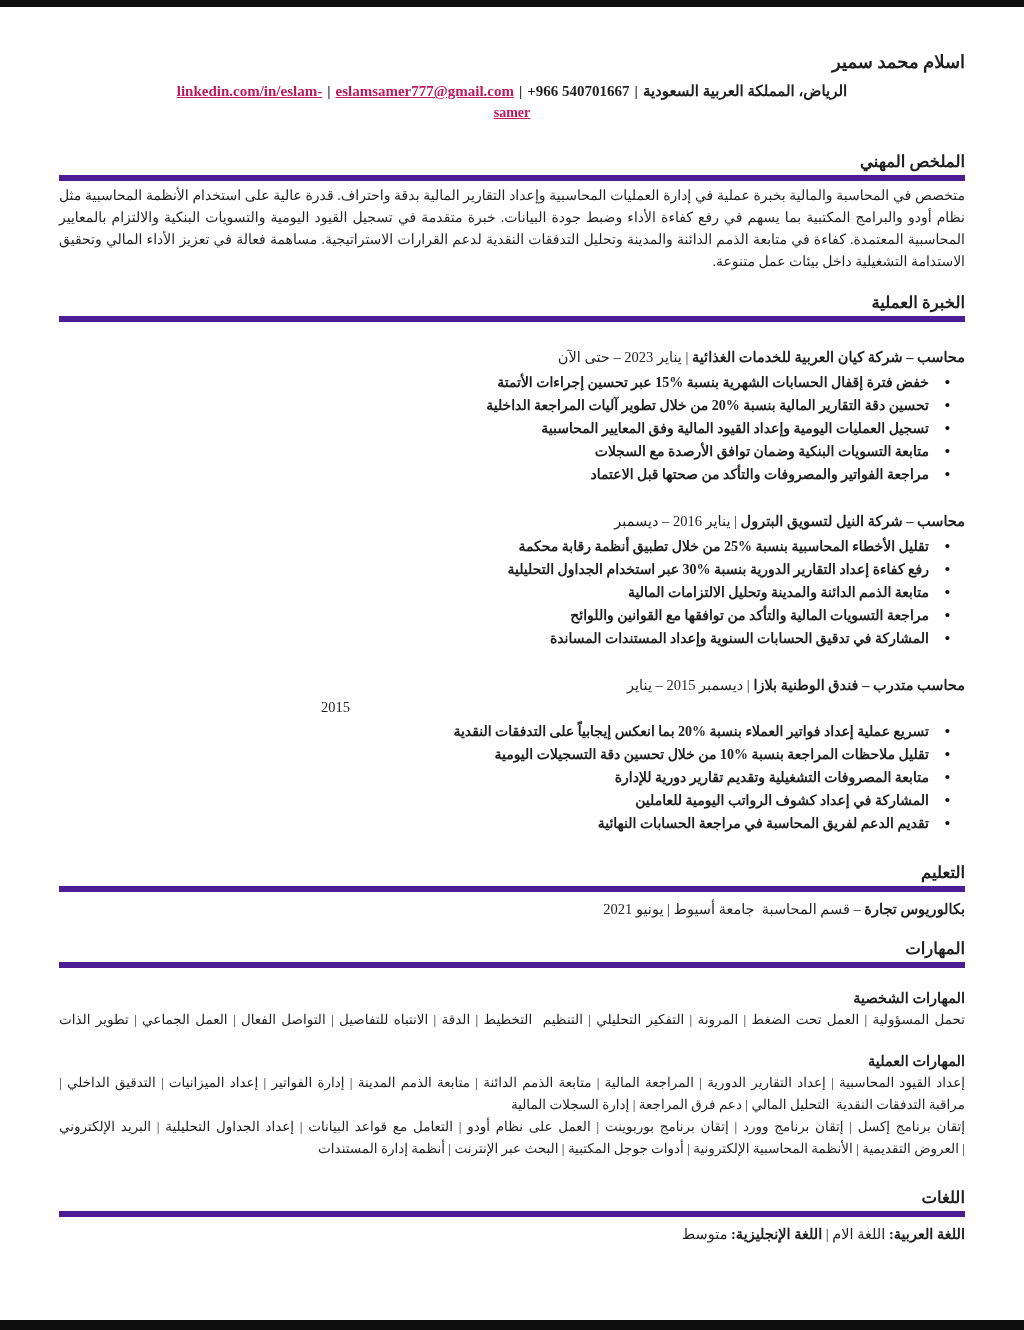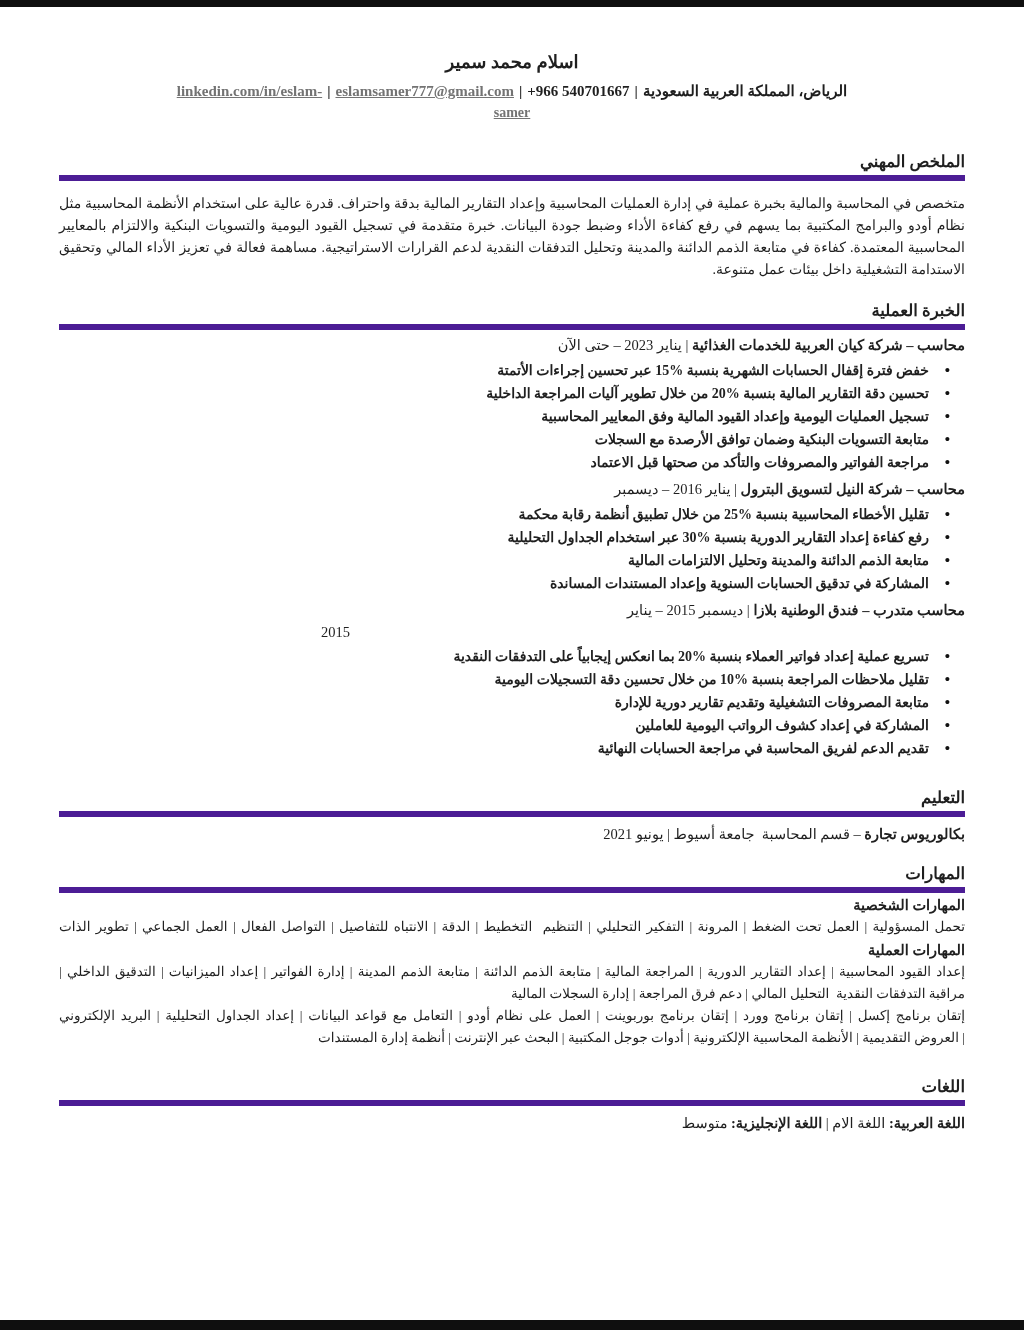--- a/index.html
+++ b/index.html
@@ -9,56 +9,56 @@
     font-family:"Liberation Serif","DejaVu Serif",serif;
     color:#1f1f1f;
     position:relative;
     overflow:hidden;
   }
   .bar-top{position:absolute;top:0;left:0;width:1024px;height:7px;background:#0f0f0f;}
   .bar-bottom{position:absolute;bottom:0;left:0;width:1024px;height:10px;background:#0f0f0f;}
   .page{position:absolute;top:7px;left:59px;width:906px;}
 
   
-  .name{margin-top:44px;text-align:center;font-weight:bold;font-size:18px;line-height:22px;direction:rtl;}
+  .name{margin-top:44px;text-align:right;font-weight:bold;font-size:18px;line-height:22px;direction:rtl;}
   .contact{margin-top:7px;text-align:center;font-weight:bold;font-size:15px;line-height:22px;direction:ltr;}
   .contact .sep{padding:0 5px;font-weight:bold;}
-  .link{color:#737373;text-decoration:underline;}
+  .link{color:#be185d;text-decoration:underline;}
   .contact-wrap{text-align:center;font-weight:bold;font-size:14px;line-height:22px;}
 
   
   .section{direction:rtl;}
   .sec-title{
     font-size:16.5px;font-weight:bold;text-align:right;direction:rtl;
     line-height:24px;padding-bottom:1px;border-bottom:6px solid #4c1d95;
   }
   .summary{margin-top:26px;}
   .para{
-    direction:rtl;text-align:justify;font-size:14px;line-height:22px;margin-top:12px;
+    direction:rtl;text-align:justify;font-size:14px;line-height:22px;margin-top:4px;
   }
 
   .experience{margin-top:18px;}
-  .job{margin-top:4px;}
+  .job{margin-top:24px;}
   .job:first-of-type{margin-top:4px;}
   .jobhdr{direction:rtl;text-align:right;font-size:14.5px;line-height:23px;white-space:nowrap;}
   .co{font-weight:bold;}
   .yearline{direction:ltr;text-align:left;padding-left:262px;font-size:14.5px;line-height:21px;}
   ul.bullets{list-style:none;margin:2px 0 0 0;padding:0;direction:rtl;}
   ul.bullets li{
     position:relative;padding-right:36px;font-size:14px;line-height:23px;text-align:right;font-weight:bold;
   }
   ul.bullets li::before{
     content:"\2022";position:absolute;right:15px;top:0;font-size:15px;color:#111;
   }
 
   .education{margin-top:26px;}
   .edu-line{direction:rtl;text-align:right;font-size:14.5px;line-height:23px;margin-top:6px;}
 
   .skills{margin-top:16px;}
-  .sub-title{direction:rtl;text-align:right;font-weight:bold;font-size:14.5px;line-height:22px;margin-top:1px;}
+  .sub-title{direction:rtl;text-align:right;font-weight:bold;font-size:14.5px;line-height:22px;margin-top:19px;}
   .skill-line{direction:rtl;font-size:13.5px;line-height:22px;}
   .fill{text-align:justify;text-align-last:justify;}
   .rest{text-align:right;}
 
   .languages{margin-top:26px;}
   .lang-line{direction:rtl;text-align:right;font-size:14.5px;line-height:23px;margin-top:6px;}
   .lbl{font-weight:bold;}
 </style>
 </head>
 <body>
@@ -102,20 +102,21 @@
     <div class="job">
       <div class="jobhdr">
         <span class="co">محاسب – شركة النيل لتسويق البترول</span>
         <span>|</span>
         <span>يناير 2016 – ديسمبر</span>
       </div>
       <ul class="bullets">
         <li>تقليل الأخطاء المحاسبية بنسبة %25 من خلال تطبيق أنظمة رقابة محكمة</li>
         <li>رفع كفاءة إعداد التقارير الدورية بنسبة %30 عبر استخدام الجداول التحليلية</li>
         <li>متابعة الذمم الدائنة والمدينة وتحليل الالتزامات المالية</li>
+        <li>مراجعة التسويات المالية والتأكد من توافقها مع القوانين واللوائح</li>
         <li>المشاركة في تدقيق الحسابات السنوية وإعداد المستندات المساندة</li>
       </ul>
     </div>
 
     <div class="job">
       <div class="jobhdr">
         <span class="co">محاسب متدرب – فندق الوطنية بلازا</span>
         <span>|</span>
         <span>ديسمبر 2015 – يناير</span>
       </div>

